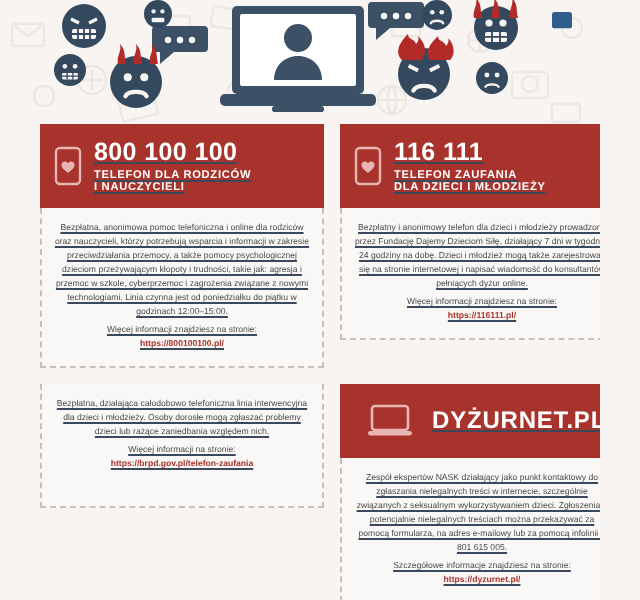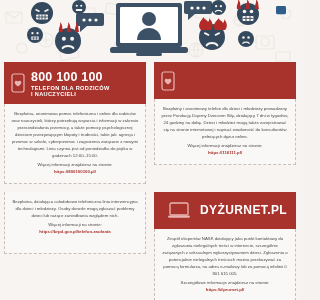--- a/index.html
+++ b/index.html
@@ -11,21 +11,21 @@
   }
   .poster{position:relative;width:300px;height:300px;background:#f7f4f1;overflow:hidden;}
 
   
   .hero{position:relative;height:62px;width:300px;overflow:hidden;background:#f7f4f1;}
   .laptop{position:absolute;left:110px;top:2px;width:78px;height:56px;}
   .bubble{position:absolute;}
   .flame{position:absolute;}
 
   
-  .grid{position:absolute;top:62px;left:0;width:300px;display:flex;flex-wrap:wrap;}
+  .grid{position:absolute;top:62px;left:16px;width:300px;display:flex;flex-wrap:wrap;text-decoration:underline;}
   .card{width:142px;margin:0 4px 0 4px;}
   .card-wrap{width:150px;padding:0;box-sizing:border-box;display:flex;justify-content:center;}
   .row{display:flex;width:300px;}
 
   .band{
     background:#a8322c;color:#fff;display:flex;align-items:center;
     padding:6px 7px;box-sizing:border-box;width:142px;min-height:37px;
   }
   .band .ico{flex:0 0 auto;margin-right:6px;display:flex;align-items:center;}
   .band .txt{line-height:1.04;}
@@ -214,20 +214,27 @@
 
       <div class="card-wrap">
         <div class="card">
           <div class="band">
             <span class="ico">
               <svg width="14" height="20" viewBox="0 0 14 20">
                 <rect x="1" y="1" width="12" height="18" rx="2" fill="none" stroke="#e8b6b2" stroke-width="1.2"></rect>
                 <path d="M7 13.5c-2-1.6-3.3-2.7-3.3-4.1 0-1 .8-1.7 1.7-1.7.6 0 1.2.3 1.6.8.4-.5 1-.8 1.6-.8.9 0 1.7.7 1.7 1.7 0 1.4-1.3 2.5-3.3 4.1z" fill="#e8b6b2"></path>
               </svg>
             </span>
+            <span class="txt">
+              <span class="num">116 111</span>
+              <span class="sub">
+                <div>TELEFON ZAUFANIA</div>
+                <div>DLA DZIECI I MŁODZIEŻY</div>
+              </span>
+            </span>
           </div>
           <div class="body">
             <span>Bezpłatny i anonimowy telefon dla dzieci i młodzieży prowadzony przez Fundację Dajemy Dzieciom Siłę, działający 7 dni w tygodniu, 24 godziny na dobę. Dzieci i młodzież mogą także zarejestrować się na stronie internetowej i napisać wiadomość do konsultantów pełniących dyżur online.</span>
             <span class="sp"></span>
             <span>Więcej informacji znajdziesz na stronie:</span><br>
             <span class="link">https://116111.pl/</span>
           </div>
         </div>
       </div>
     </div>

